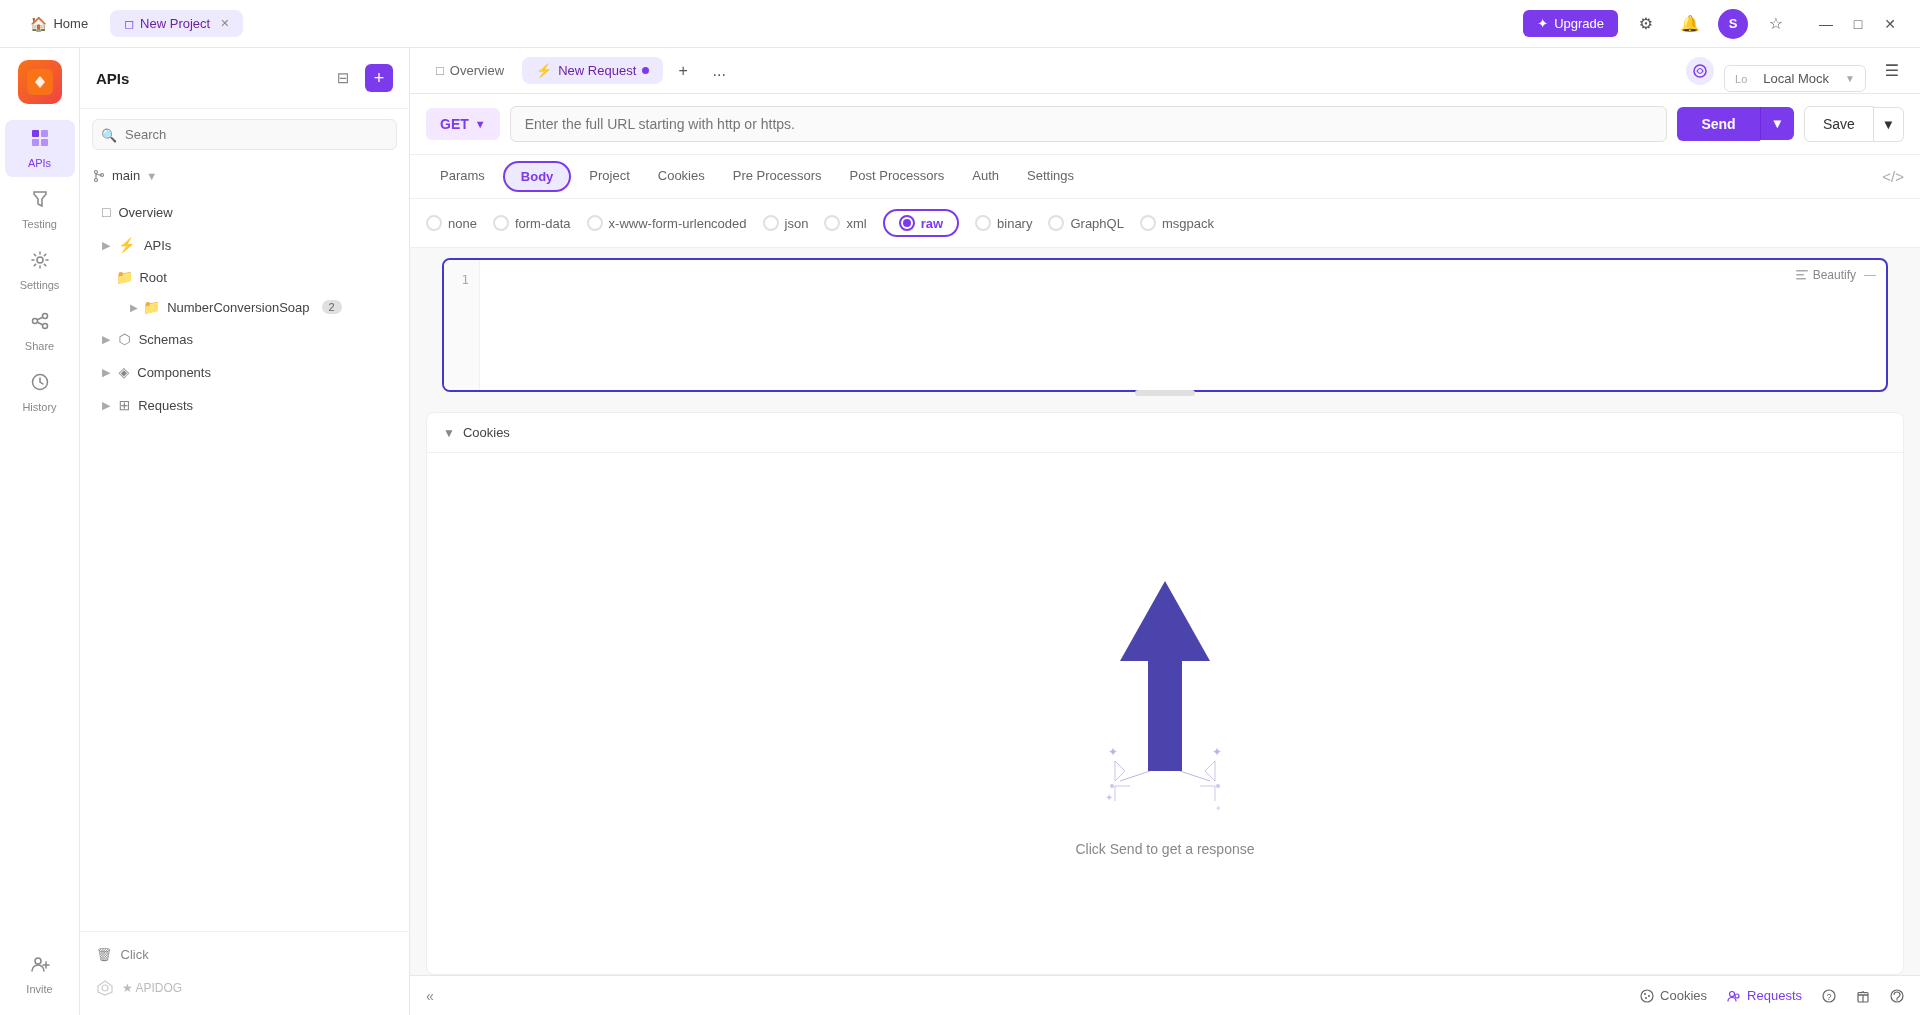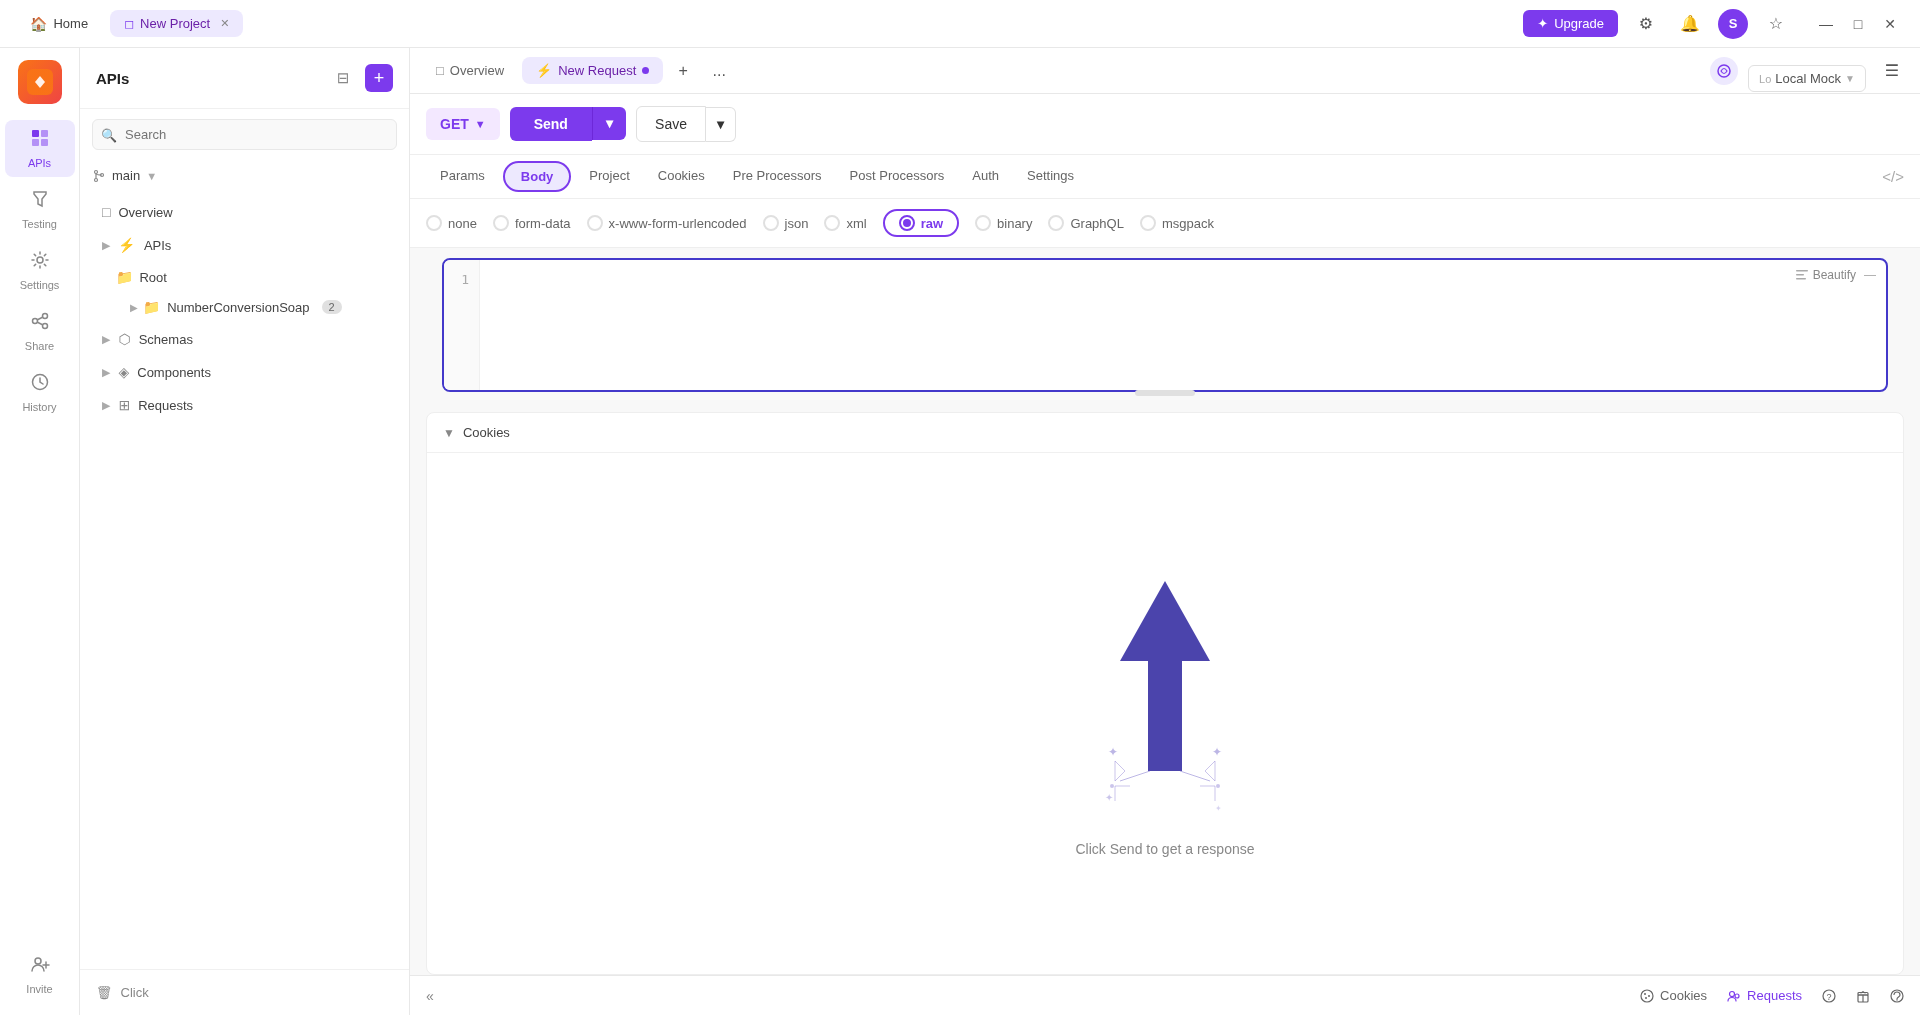--- a/index.html
+++ b/index.html
@@ -51,21 +51,21 @@
 
     
     .content { flex: 1; display: flex; flex-direction: column; background: #f8f8f8; overflow: hidden; }
 
     
     .tabs-bar { height: 46px; background: #fff; border-bottom: 1px solid #e8e8e8; display: flex; align-items: center; padding: 0 12px; gap: 4px; }
     .req-tab { display: flex; align-items: center; gap: 6px; padding: 6px 14px; border-radius: 8px; font-size: 13px; color: #666; cursor: pointer; }
     .req-tab.active { background: #ede9fe; color: #6b21a8; }
     .req-tab-dot { width: 7px; height: 7px; border-radius: 50%; background: #7c3aed; }
     .tabs-bar-right { margin-left: auto; display: flex; align-items: center; gap: 10px; }
-    .local-mock-btn { display: flex; align-items: center; gap: 4px; font-size: 13px; color: #555; cursor: pointer; border: 1px solid #e0e0e0; border-radius: 6px; padding: 5px 10px; background: white; margin-top: 16px; }
+    .local-mock-btn { display: flex; align-items: center; gap: 16px; font-size: 13px; color: #555; cursor: pointer; border: 1px solid #e0e0e0; border-radius: 6px; padding: 5px 10px; background: white; margin-top: 16px; }
 
     
     .request-editor { background: #fff; padding: 12px 16px; border-bottom: 1px solid #eee; }
     .url-bar { display: flex; align-items: center; gap: 10px; margin-bottom: 0; }
     .method-btn { background: #f3e8ff; color: #7c3aed; border: none; border-radius: 6px; padding: 8px 14px; font-size: 14px; font-weight: 700; cursor: pointer; display: flex; align-items: center; gap: 6px; }
     .url-input { flex: 1; padding: 9px 14px; border: 1px solid #e0e0e0; border-radius: 6px; font-size: 14px; color: #999; background: #fafafa; outline: none; }
     .send-btn-group { display: flex; align-items: flex-start; }
     .send-btn { background: #7c3aed; color: white; border: none; border-radius: 6px 0 0 6px; padding: 9px 24px; font-size: 14px; font-weight: 600; cursor: pointer; }
     .send-dropdown { background: #7c3aed; color: white; border: none; border-radius: 0 6px 6px 0; padding: 9px 10px; cursor: pointer; border-left: 1px solid #6d28d9; }
     .save-btn-group { display: flex; align-items: center; gap: 0; }
@@ -269,20 +269,27 @@
         <span style="font-size:11px; color:#aaa;">▶</span>
         <span style="font-size:14px; color:#888;">⊞</span>
         <span>Requests</span>
       </div>
     </div>
     <div class="sidebar-footer">
       <div class="trash-item">
         <span>🗑</span>
         <span>Click</span>
       </div>
+      <div class="apidog-logo">
+        <svg width="18" height="18" viewBox="0 0 18 18" fill="none">
+            <polygon points="9,2 16,7 16,13 9,16 2,13 2,7" stroke="#ccc" stroke-width="1.2" fill="none"></polygon>
+            <circle cx="9" cy="9" r="3" stroke="#ccc" stroke-width="1.2" fill="none"></circle>
+          </svg>
+        <span style="font-size:12px; color:#bbb;">★ APIDOG</span>
+      </div>
     </div>
   </div>
 
   <div class="content">
 
     <div class="tabs-bar">
       <div class="req-tab">
         <span style="font-size:13px; color:#888;">□</span>
         <span>Overview</span>
       </div>
@@ -308,20 +315,21 @@
         <div class="icon-btn">☰</div>
       </div>
     </div>
 
     <div class="request-editor">
       <div class="url-bar">
         <button class="method-btn">
           <span>GET</span>
           <span style="font-size:11px;">▼</span>
         </button>
+        <input class="url-input" type="text" placeholder="Enter the full URL starting with http or https." style="">
         <div class="send-btn-group">
           <button class="send-btn">Send</button>
           <button class="send-dropdown">
             <span>▼</span>
           </button>
         </div>
         <div class="save-btn-group">
           <button class="save-btn">Save</button>
           <button class="save-dropdown">
             <span>▼</span>

